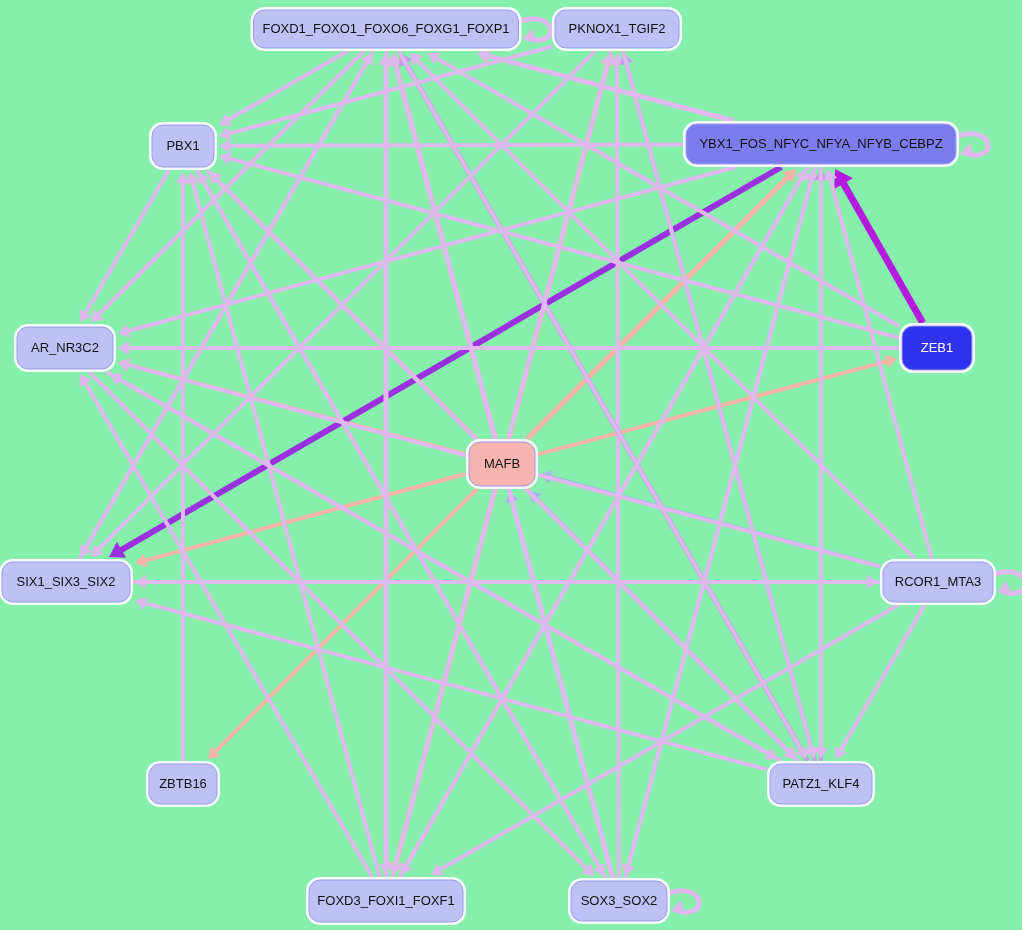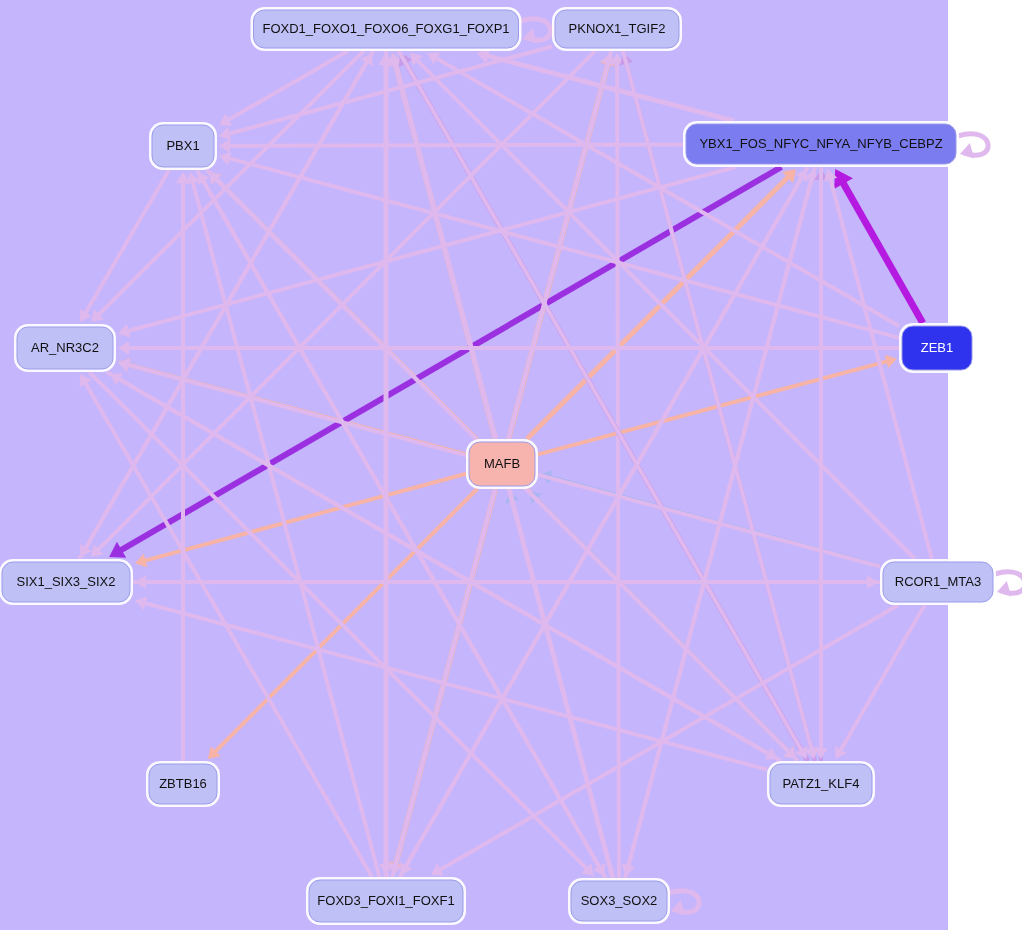--- a/index.html
+++ b/index.html
@@ -1,17 +1,17 @@
 <!DOCTYPE html>
 <html><head>
 <meta charset="utf-8">
 <style>
   html,body{margin:0;padding:0;background:#ffffff;}
   body{width:1022px;height:930px;overflow:hidden;font-family:"Liberation Sans",sans-serif;}
-  #graph-root{position:relative;width:948px;height:930px;background:#c4b5fd;}
+  #graph-root{position:relative;width:1022px;height:930px;background:#86efac;}
   svg#net{display:block;width:1022px;height:930px;}
   .node-label{font-family:"Liberation Sans",sans-serif;font-size:13px;dominant-baseline:middle;text-anchor:middle;pointer-events:none;}
 </style>
 </head>
 <body>
 
 <div id="graph-root">
   <svg id="net" viewBox="0 0 1022 930" xmlns="http://www.w3.org/2000/svg">
     <g id="edge-layer">
         <g>

